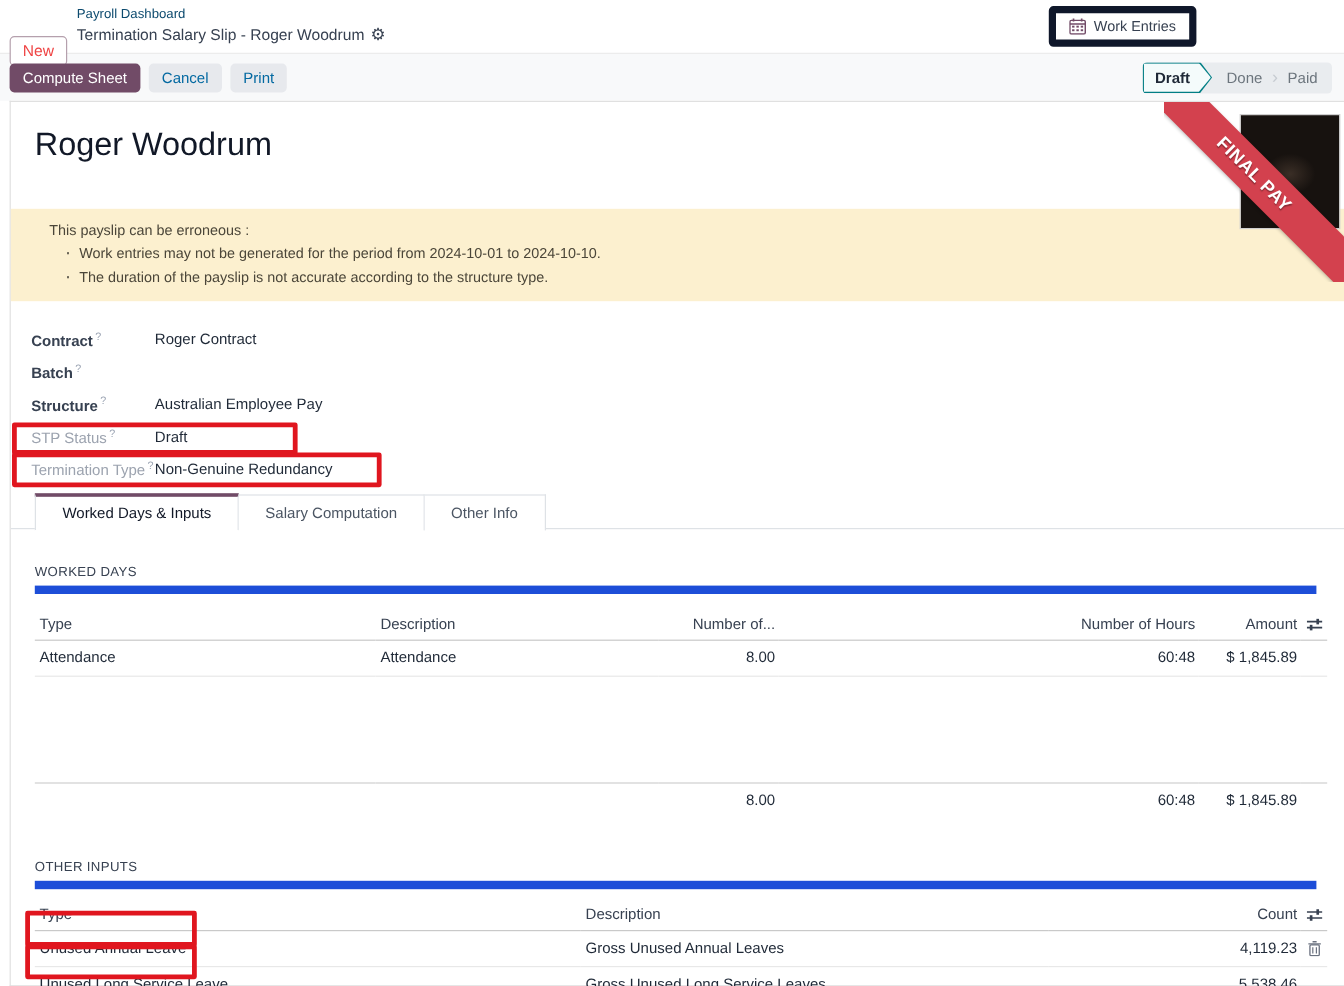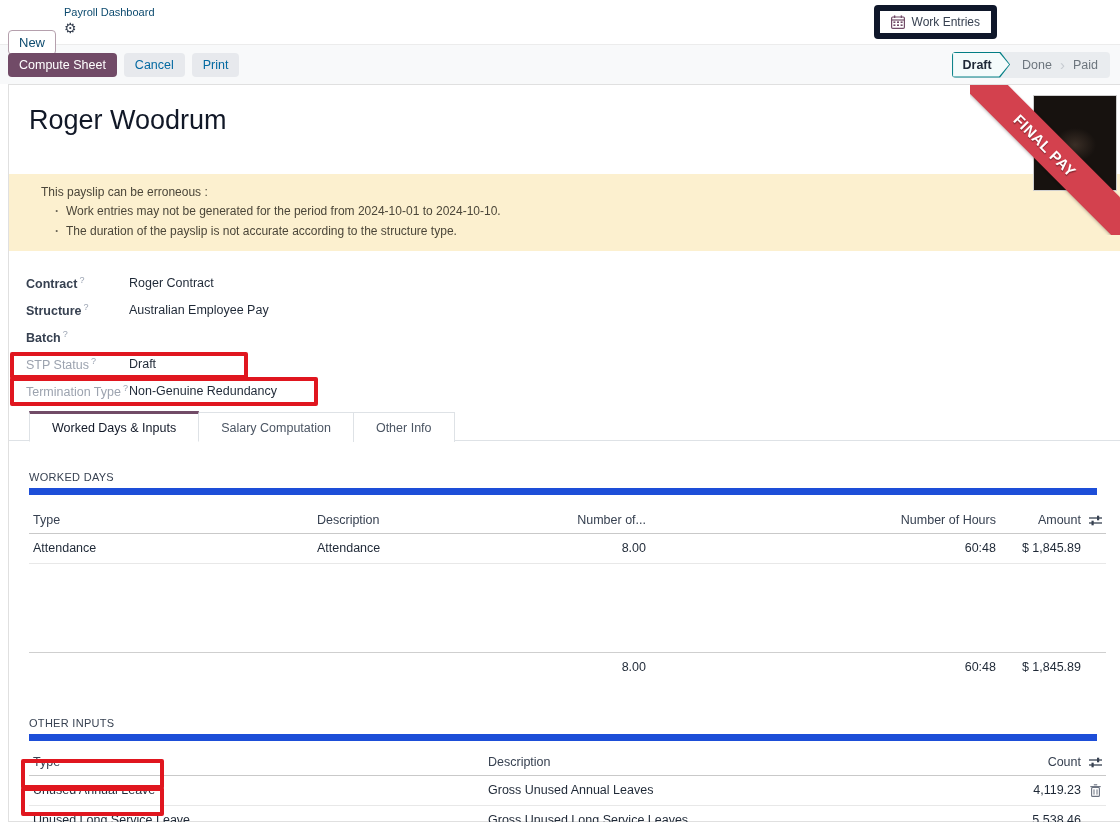--- a/index.html
+++ b/index.html
@@ -1,21 +1,21 @@
 <!DOCTYPE html>
 <html><head>
 <meta charset="utf-8">
 <style>
   * { box-sizing: border-box; margin: 0; padding: 0; }
   html, body { width: 1120px; height: 822px; overflow: hidden; background: #fff;
     font-family: "Liberation Sans", sans-serif; color: #1f2937; }
 
   
   .topbar { height: 44px; display: flex; align-items: center; padding: 0 12px 0 8px; background: #fff; }
-  .btn-new { border: 1px solid #b5a0ad; background: #fff; color: #0c4a6e; border-radius: 4px;
+  .btn-new { border: 1px solid #b5a0ad; background: #fff; color: #ef4444; border-radius: 4px;
     padding: 4px 10px; font-size: 13px; cursor: pointer; font-family: inherit; margin-top: 40px; }
   .breadcrumb { margin-left: 8px; display: flex; flex-direction: column; justify-content: center; line-height: 1.25; }
   .bc-top { color: #0c4a6e; font-size: 11px; font-weight: 500; }
   .bc-cur { color: #374151; font-size: 13px; display: flex; align-items: center; gap: 5px; }
   .gear { font-size: 14px; color: #374151; cursor: pointer; }
   .btn-we { margin-left: auto; margin-right: 111px; display: flex; align-items: center; gap: 7px;
     background: #fff; border: 6px solid #0f172a; border-radius: 4px; padding: 4px 11px;
     font-size: 12px; color: #374151; cursor: pointer; font-family: inherit; }
 
   
@@ -100,20 +100,21 @@
   .anno-oi2    { left: 21px; top: 787px; width: 143px; height: 29px; }
 </style>
 </head>
 <body>
 
 <div class="topbar">
   <button class="btn-new">New</button>
   <div class="breadcrumb">
     <span class="bc-top">Payroll Dashboard</span>
     <span class="bc-cur">
+      <span>Termination Salary Slip - Roger Woodrum</span>
       <span class="gear">⚙</span>
     </span>
   </div>
   <button class="btn-we">
     <svg class="svg-ic" width="14" height="14" viewBox="0 0 14 14">
       <rect x="0.6" y="2" width="12.8" height="11.4" rx="1.2" fill="none" stroke="#714b67" stroke-width="1.2"></rect>
       <line x1="0.6" y1="5" x2="13.4" y2="5" stroke="#714b67" stroke-width="1.2"></line>
       <line x1="3.6" y1="0.4" x2="3.6" y2="3" stroke="#714b67" stroke-width="1.4"></line>
       <line x1="10.4" y1="0.4" x2="10.4" y2="3" stroke="#714b67" stroke-width="1.4"></line>
       <g fill="#714b67">
@@ -164,26 +165,26 @@
       <span>The duration of the payslip is not accurate according to the structure type.</span>
     </div>
   </div>
 
   <div class="fields">
     <div class="frow">
       <span class="flabel"><span>Contract</span><span class="fhelp">?</span></span>
       <span class="fvalue">Roger Contract</span>
     </div>
     <div class="frow">
+      <span class="flabel"><span>Batch</span><span class="fhelp">?</span></span>
+      <span class="fvalue"></span>
+    </div>
+    <div class="frow">
       <span class="flabel"><span>Structure</span><span class="fhelp">?</span></span>
       <span class="fvalue">Australian Employee Pay</span>
-    </div>
-    <div class="frow">
-      <span class="flabel"><span>Batch</span><span class="fhelp">?</span></span>
-      <span class="fvalue"></span>
     </div>
     <div class="frow">
       <span class="flabel muted"><span>STP Status</span><span class="fhelp">?</span></span>
       <span class="fvalue">Draft</span>
     </div>
     <div class="frow">
       <span class="flabel muted"><span>Termination Type</span><span class="fhelp">?</span></span>
       <span class="fvalue">Non-Genuine Redundancy</span>
     </div>
   </div>

